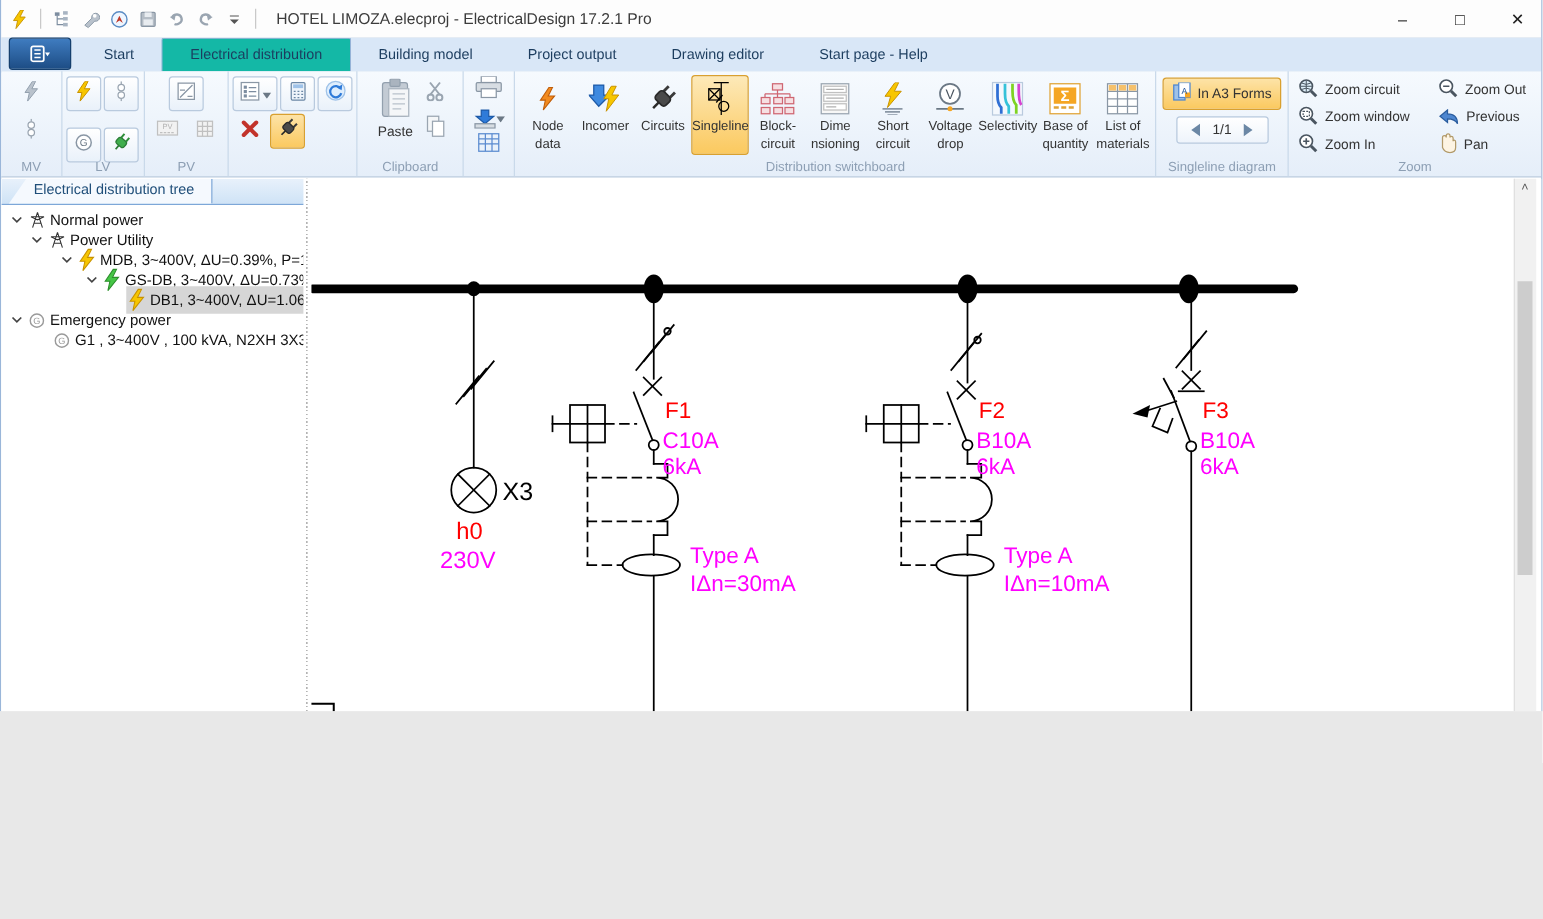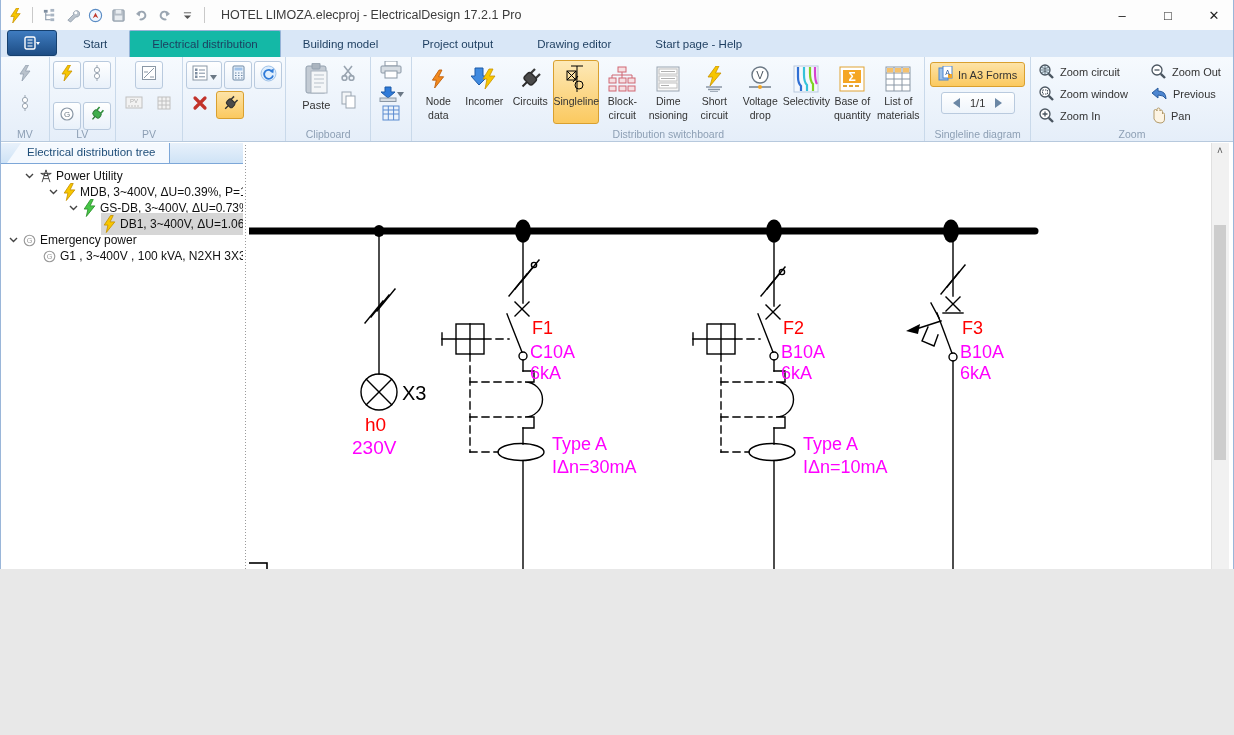--- a/index.html
+++ b/index.html
@@ -555,20 +555,35 @@
       <span class="glabel">Zoom</span>
     </div>
   </div>
 
   <div id="main">
     <div id="treepanel">
       <div id="treetab-strip">
         <div id="treetab">Electrical distribution tree</div>
       </div>
       <div id="tree" style="padding-top:4px;">
+          <div class="trow" style="padding-left: 4px;">
+            <span class="chev">
+              <svg width="9" height="6" viewBox="0 0 9 6">
+                <path d="M1 1 L4.5 4.5 L8 1" stroke="#444" stroke-width="1.4" fill="none"></path>
+              </svg>
+            </span>
+            <span class="selwrap">
+              <span class="ticon">
+                <svg width="14" height="14" viewBox="0 0 16 16">
+                  <path d="M8 1 L3.5 15 M8 1 L12.5 15 M4.8 11 h6.4 M5.8 7.5 h4.4 M2 5 h12 M2 5 L8 8 L14 5" stroke="#333" stroke-width="1" fill="none"></path>
+                </svg>
+              </span>
+              <span class="tlabel">Normal power</span>
+            </span>
+          </div>
           <div class="trow" style="padding-left: 20px;">
             <span class="chev">
               <svg width="9" height="6" viewBox="0 0 9 6">
                 <path d="M1 1 L4.5 4.5 L8 1" stroke="#444" stroke-width="1.4" fill="none"></path>
               </svg>
             </span>
             <span class="selwrap">
               <span class="ticon">
                 <svg width="14" height="14" viewBox="0 0 16 16">
                   <path d="M8 1 L3.5 15 M8 1 L12.5 15 M4.8 11 h6.4 M5.8 7.5 h4.4 M2 5 h12 M2 5 L8 8 L14 5" stroke="#333" stroke-width="1" fill="none"></path>

